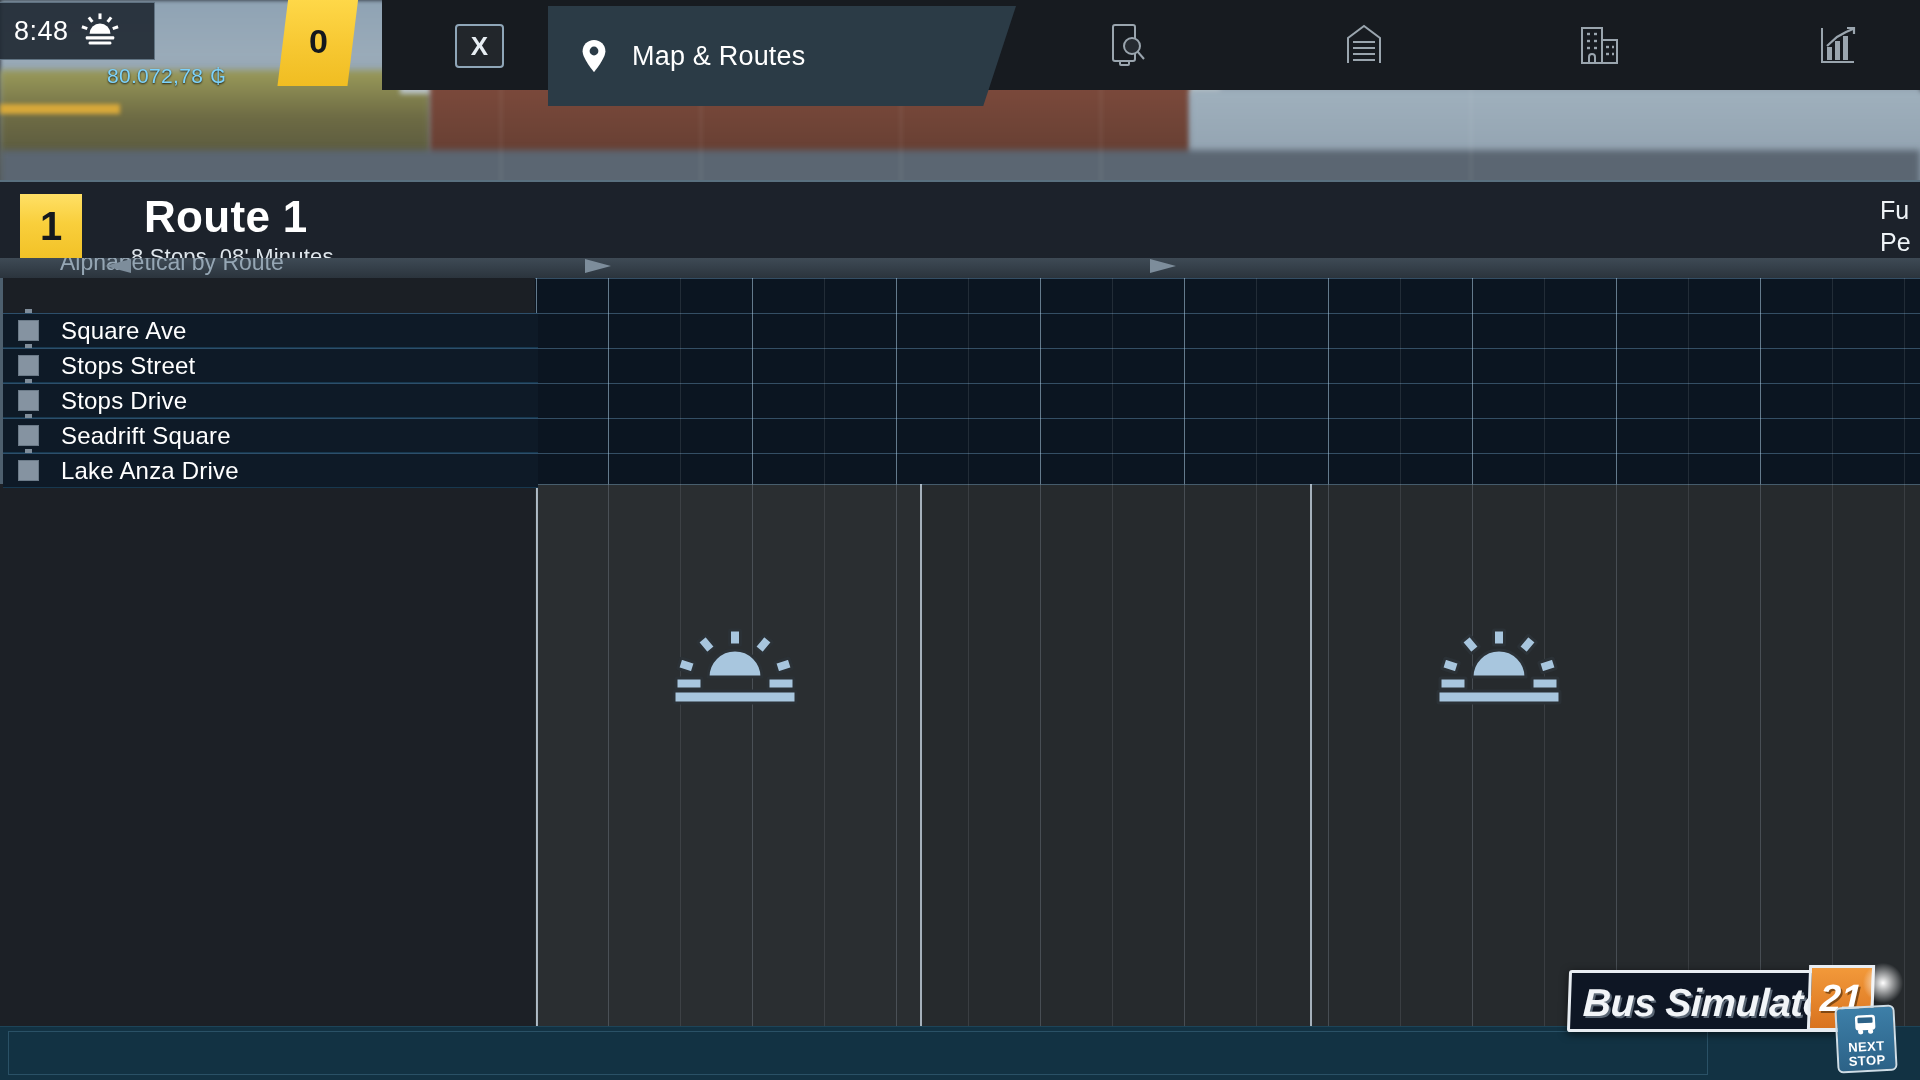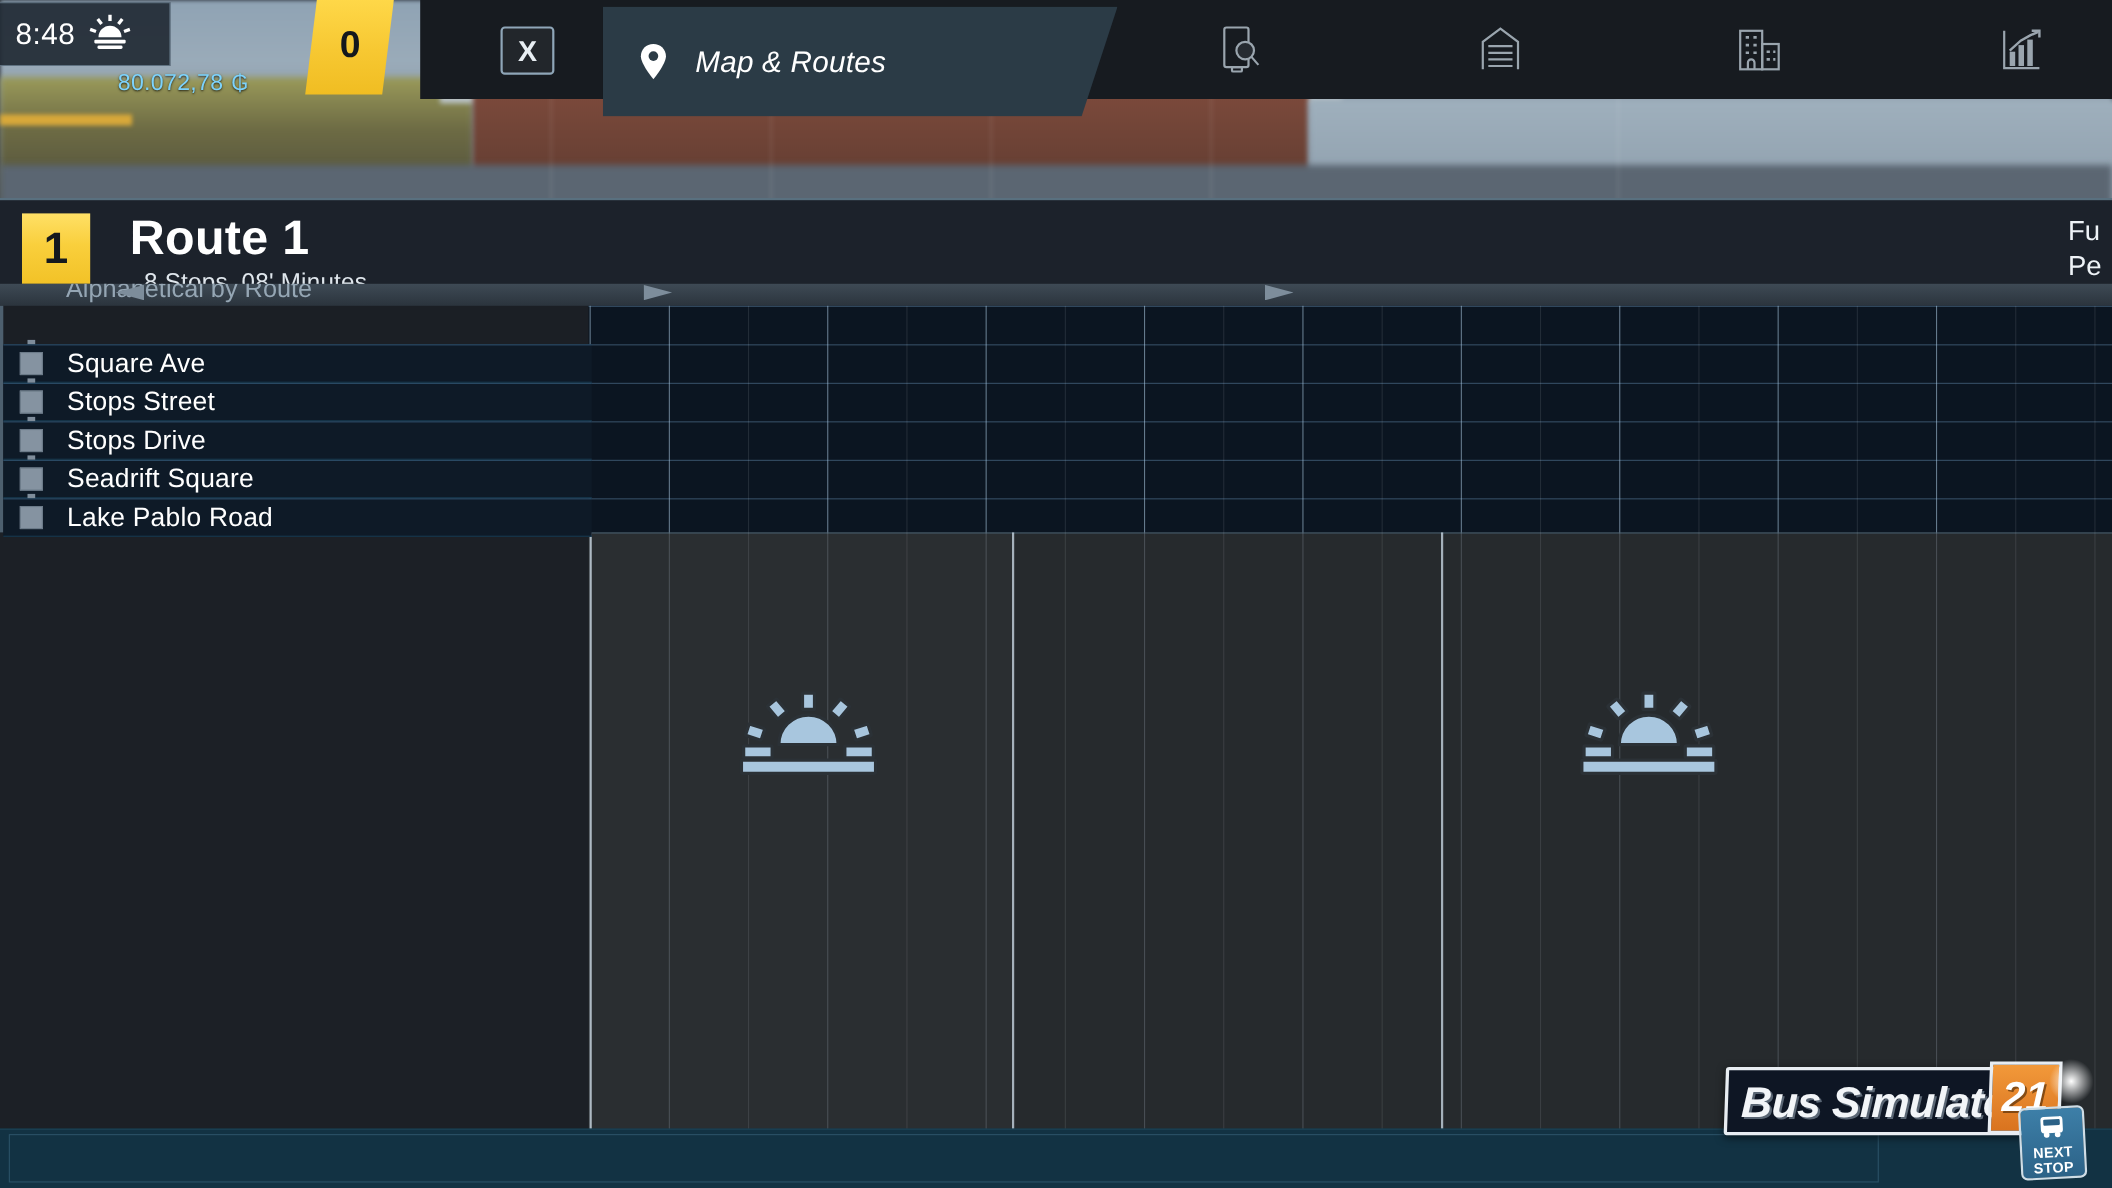--- a/index.html
+++ b/index.html
@@ -89,21 +89,21 @@
     border:2px solid #8fa6b8; border-radius:4px;
     background:rgba(255,255,255,0.05);
     display:flex; align-items:center; justify-content:center;
   }
   .close-btn span { color:#e8eef3; font-size:26px; font-weight:700; }
 
   .nav-tab-active {
     position:absolute; left:548px; top:6px; width:468px; height:100px;
     background:#2b3b46;
     clip-path:polygon(0 0, 100% 0, 93% 100%, 0 100%);
-    display:flex; align-items:center; padding-left:32px; gap:24px;font-style:italic;
+    display:flex; align-items:center; padding-left:32px; gap:24px;
   }
   .nav-tab-label { color:#fff; font-size:27px; letter-spacing:0.2px; }
   .pin-icon { width:28px; height:34px; position:relative; }
 
   .nav-icons { position:absolute; left:1016px; top:0; width:904px; height:90px; }
   .nav-icon-btn {
     position:absolute; top:22px; width:70px; height:50px;
     display:flex; align-items:center; justify-content:center;
   }
 
@@ -114,21 +114,21 @@
     border-top:2px solid #59707f;
     border-bottom:1px solid #3b4a57;
   }
   .route-badge {
     position:absolute; left:20px; top:12px; width:62px; height:64px;
     background:linear-gradient(180deg,#ffe066 0%, #f9cf3c 45%, #f2c227 100%);
     display:flex; align-items:center; justify-content:center;
   }
   .route-badge span { color:#15191e; font-size:40px; font-weight:700; }
   .route-title {
-    position:absolute; left:118px; top:10px;
+    position:absolute; left:144px; top:10px;
     color:#fff; font-size:44px; font-weight:700; letter-spacing:0.3px;
   }
   .route-sub {
     position:absolute; left:131px; top:62px;
     color:#dfe6ec; font-size:22px; letter-spacing:0.2px;
   }
   .route-right-col {
     position:absolute; right:0px; top:12px; width:40px;
     color:#eef3f7; font-size:25px; line-height:32px; overflow:hidden; white-space:nowrap;
   }
@@ -467,21 +467,21 @@
         <div class="stop-name">Stops Drive</div>
       </div>
       <div class="stop-conn" style="top: 136px;"></div>
       <div class="stop-row" style="top: 140px;">
         <div class="stop-sq"></div>
         <div class="stop-name">Seadrift Square</div>
       </div>
       <div class="stop-conn" style="top: 171px;"></div>
       <div class="stop-row" style="top: 175px;">
         <div class="stop-sq"></div>
-        <div class="stop-name">Lake Pablo Road</div>
+        <div class="stop-name">Lake Anza Drive</div>
       </div>
     </div>
 
   <div id="sun-markers">
       <div class="sun-marker" style="left: 672px; top: 628px;">
 <svg width="126" height="78" viewBox="0 0 126 78">
   <g fill="#a8c6de" stroke="#2b3136" stroke-width="3" stroke-linejoin="round">
     <path d="M63 22 a27 27 0 0 1 27 27 h-54 a27 27 0 0 1 27 -27 z"></path>
     <rect x="57.5" y="2" width="11" height="15" rx="1"></rect>
     <rect x="29" y="9" width="11" height="15" rx="1" transform="rotate(-40 34.5 16.5)"></rect>

